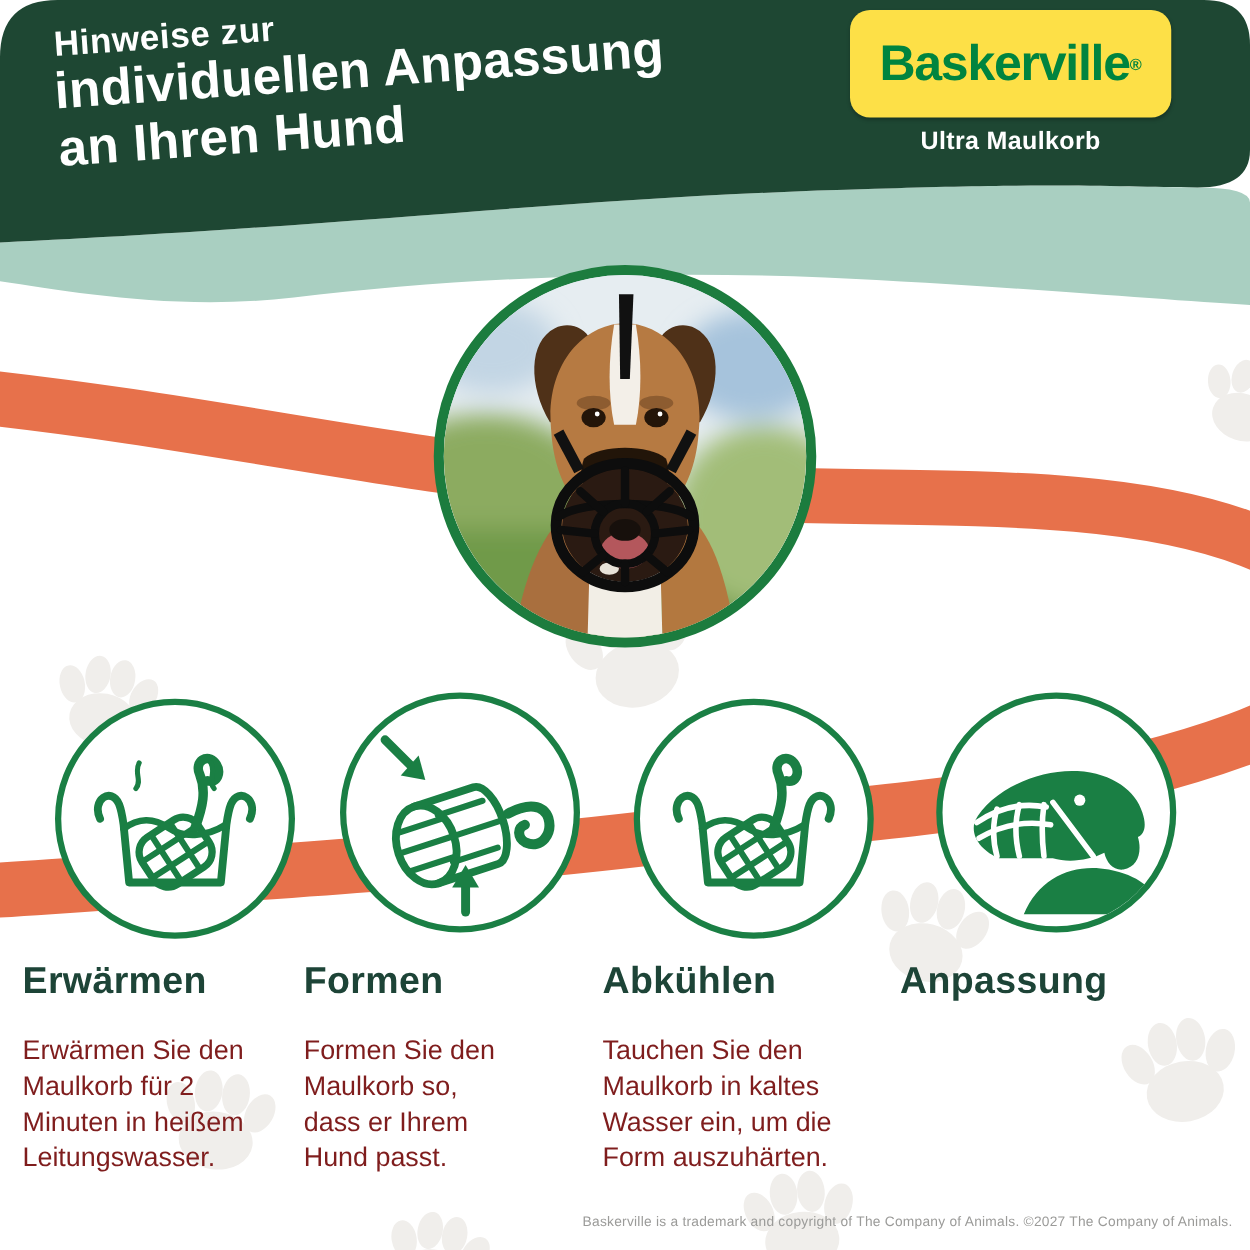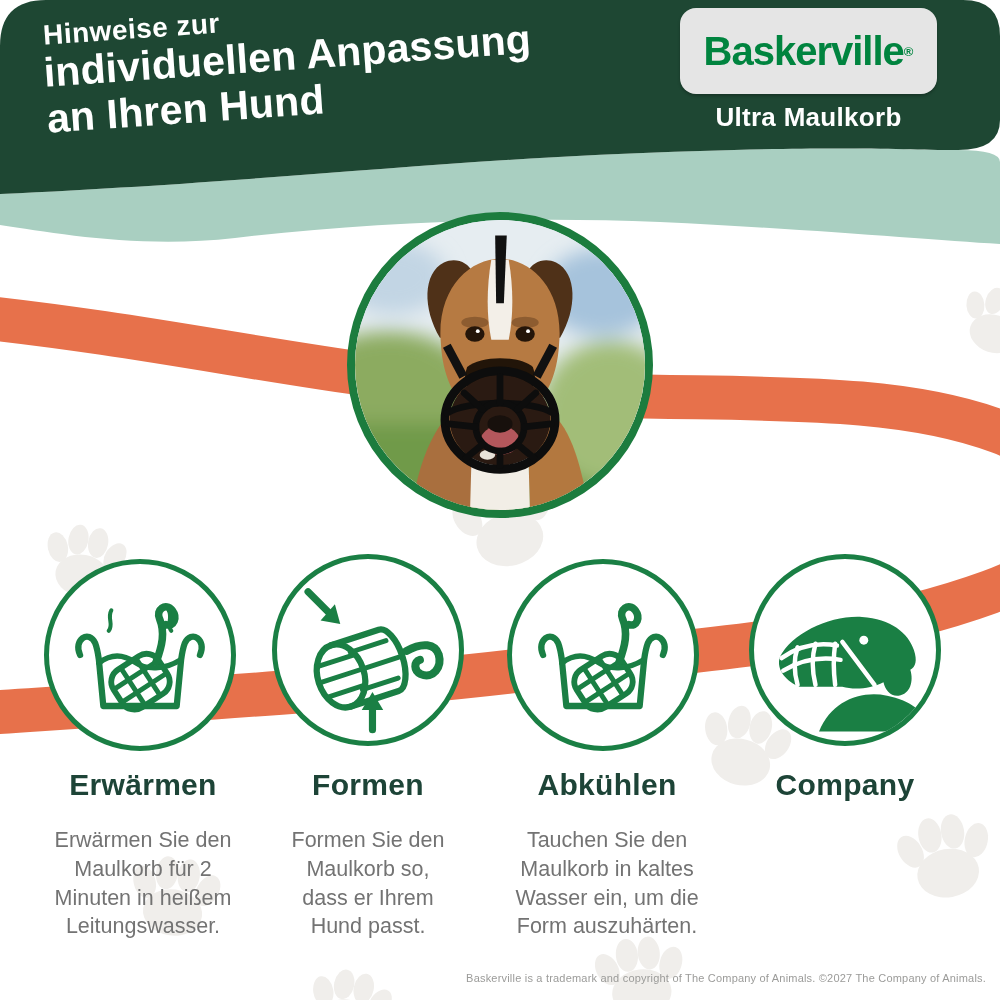--- a/index.html
+++ b/index.html
@@ -11,43 +11,43 @@
   
   .title-block{
     position:absolute;left:40px;top:20px;z-index:3;color:#ffffff;
     transform:rotate(-4deg);transform-origin:left top;line-height:1.12;
   }
   .title-small{font-size:28px;font-weight:bold;letter-spacing:.5px;margin-left:2px;}
   .title-big{font-size:41px;font-weight:bold;letter-spacing:.2px;}
   
   .logo-box{
     position:absolute;left:680px;top:8px;width:257px;height:86px;z-index:3;
-    background:#e5e5e5;border-radius:16px;display:flex;align-items:center;justify-content:center;
+    background:#fde047;border-radius:16px;display:flex;align-items:center;justify-content:center;
     box-shadow:0 2px 3px rgba(0,0,0,.25);
   }
   .logo-text{font-size:40px;font-weight:bold;color:#00843f;letter-spacing:-1px;}
   .logo-reg{font-size:13px;vertical-align:super;font-weight:bold;color:#00843f;}
   .product-name{
     position:absolute;left:680px;top:102px;width:257px;z-index:3;text-align:center;
-    color:#ffffff;font-size:26px;font-weight:bold;letter-spacing:.3px;
+    color:#ffffff;font-size:20px;font-weight:bold;letter-spacing:.3px;
   }
   
   .dog-circle{
     position:absolute;left:347px;top:212px;width:290px;height:290px;z-index:2;
     border:8px solid #1c7c3e;border-radius:50%;overflow:hidden;background:#dfe8ee;
   }
   
   .step-circle{
     position:absolute;z-index:2;width:182px;height:182px;background:#ffffff;
     border:5px solid #1a7f44;border-radius:50%;overflow:hidden;
     display:flex;align-items:center;justify-content:center;
   }
-  .step-col{position:absolute;z-index:2;width:250px;text-align:center;}
+  .step-col{position:absolute;z-index:2;width:250px;}
   .step-title{font-size:30px;font-weight:bold;color:#1d4437;letter-spacing:.3px;margin-bottom:24px;}
-  .step-desc{font-size:21.5px;color:#737373;line-height:1.34;white-space:pre-line;}
+  .step-desc{font-size:21.5px;color:#7f1d1d;line-height:1.34;white-space:pre-line;}
   .footer-note{
     position:absolute;right:14px;bottom:16px;z-index:2;
     font-size:11px;color:#9b9b99;letter-spacing:.2px;
   }
 </style>
 </head>
 <body>
 
 <div class="canvas">
 
@@ -250,18 +250,18 @@
 Hund passt.</div>
   </div>
   <div class="step-col" style="left:482px;top:768px;">
     <div class="step-title">Abkühlen</div>
     <div class="step-desc">Tauchen Sie den
 Maulkorb in kaltes
 Wasser ein, um die
 Form auszuhärten.</div>
   </div>
   <div class="step-col" style="left:720px;top:768px;">
-    <div class="step-title">Company</div>
+    <div class="step-title">Anpassung</div>
   </div>
 
   <div class="footer-note">Baskerville is a trademark and copyright of The Company of Animals. ©2027 The Company of Animals.</div>
 
 </div>
 
 </body></html>

